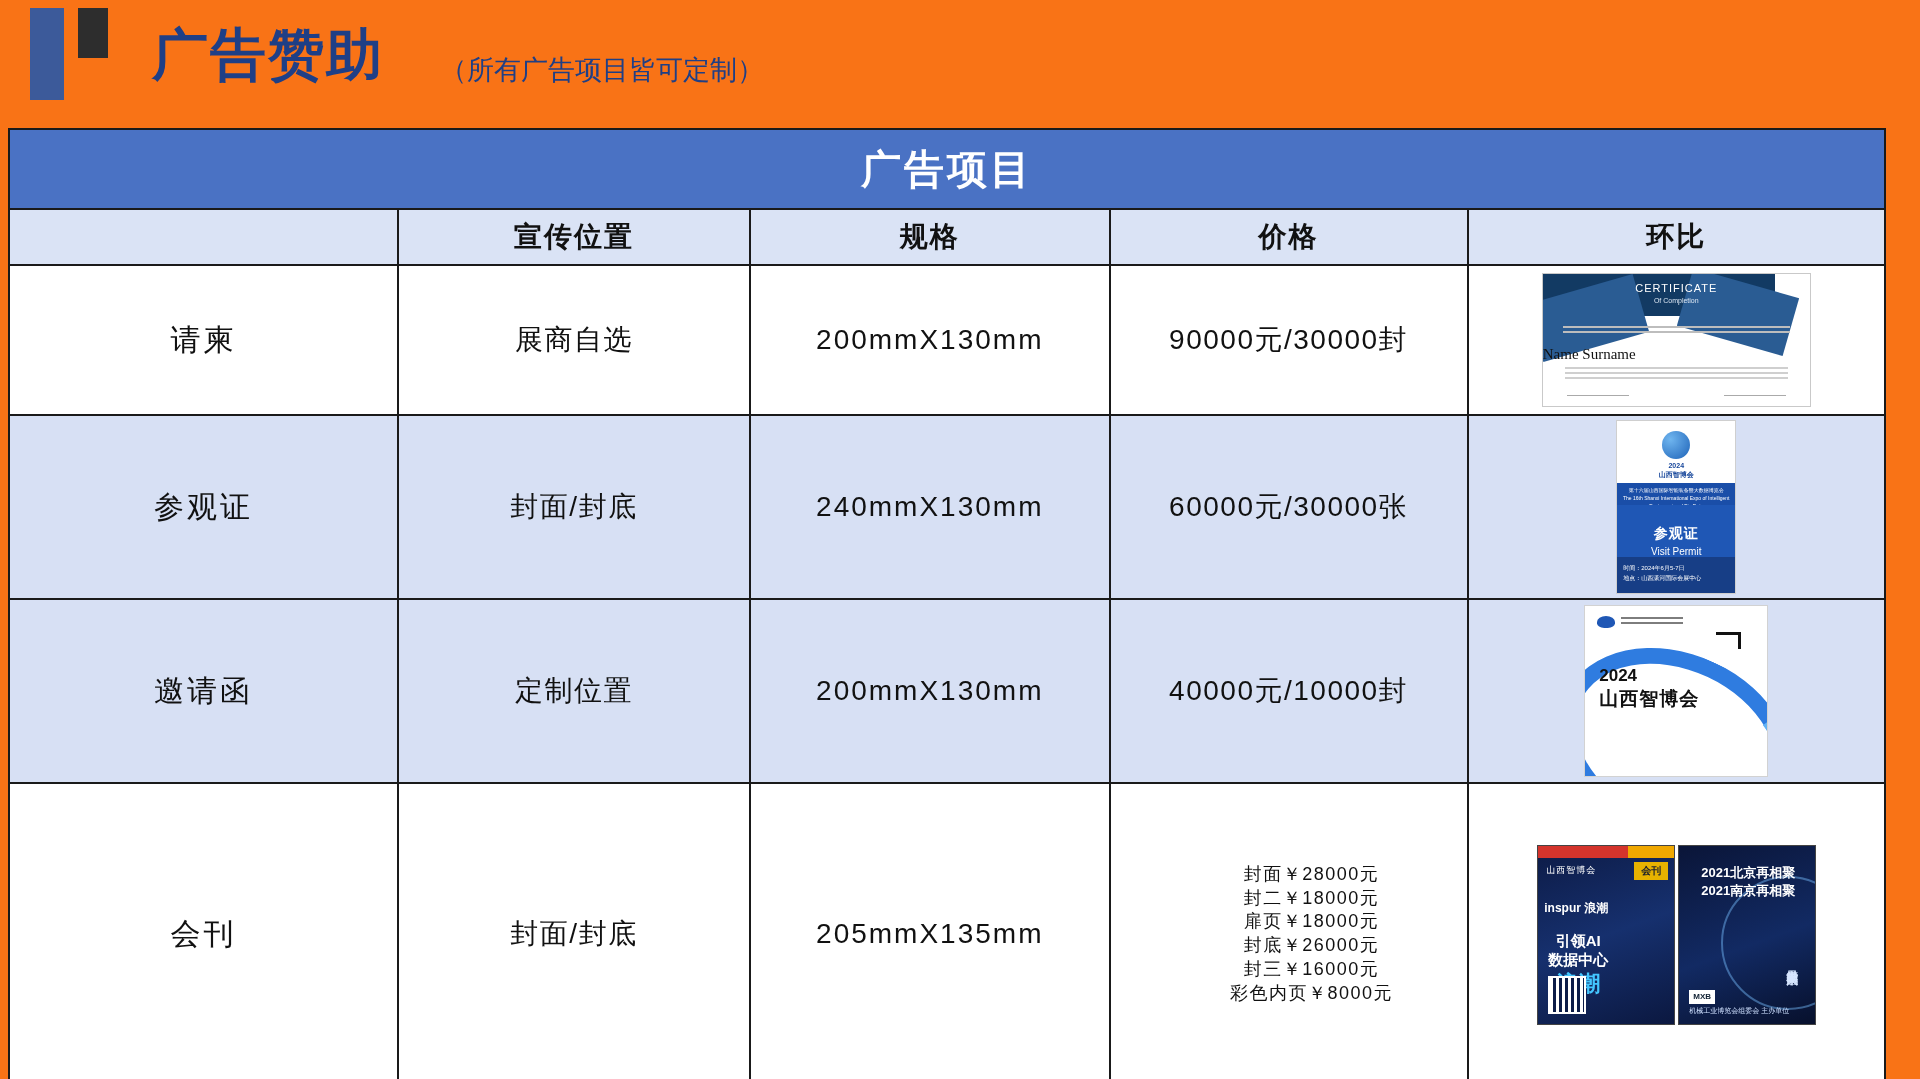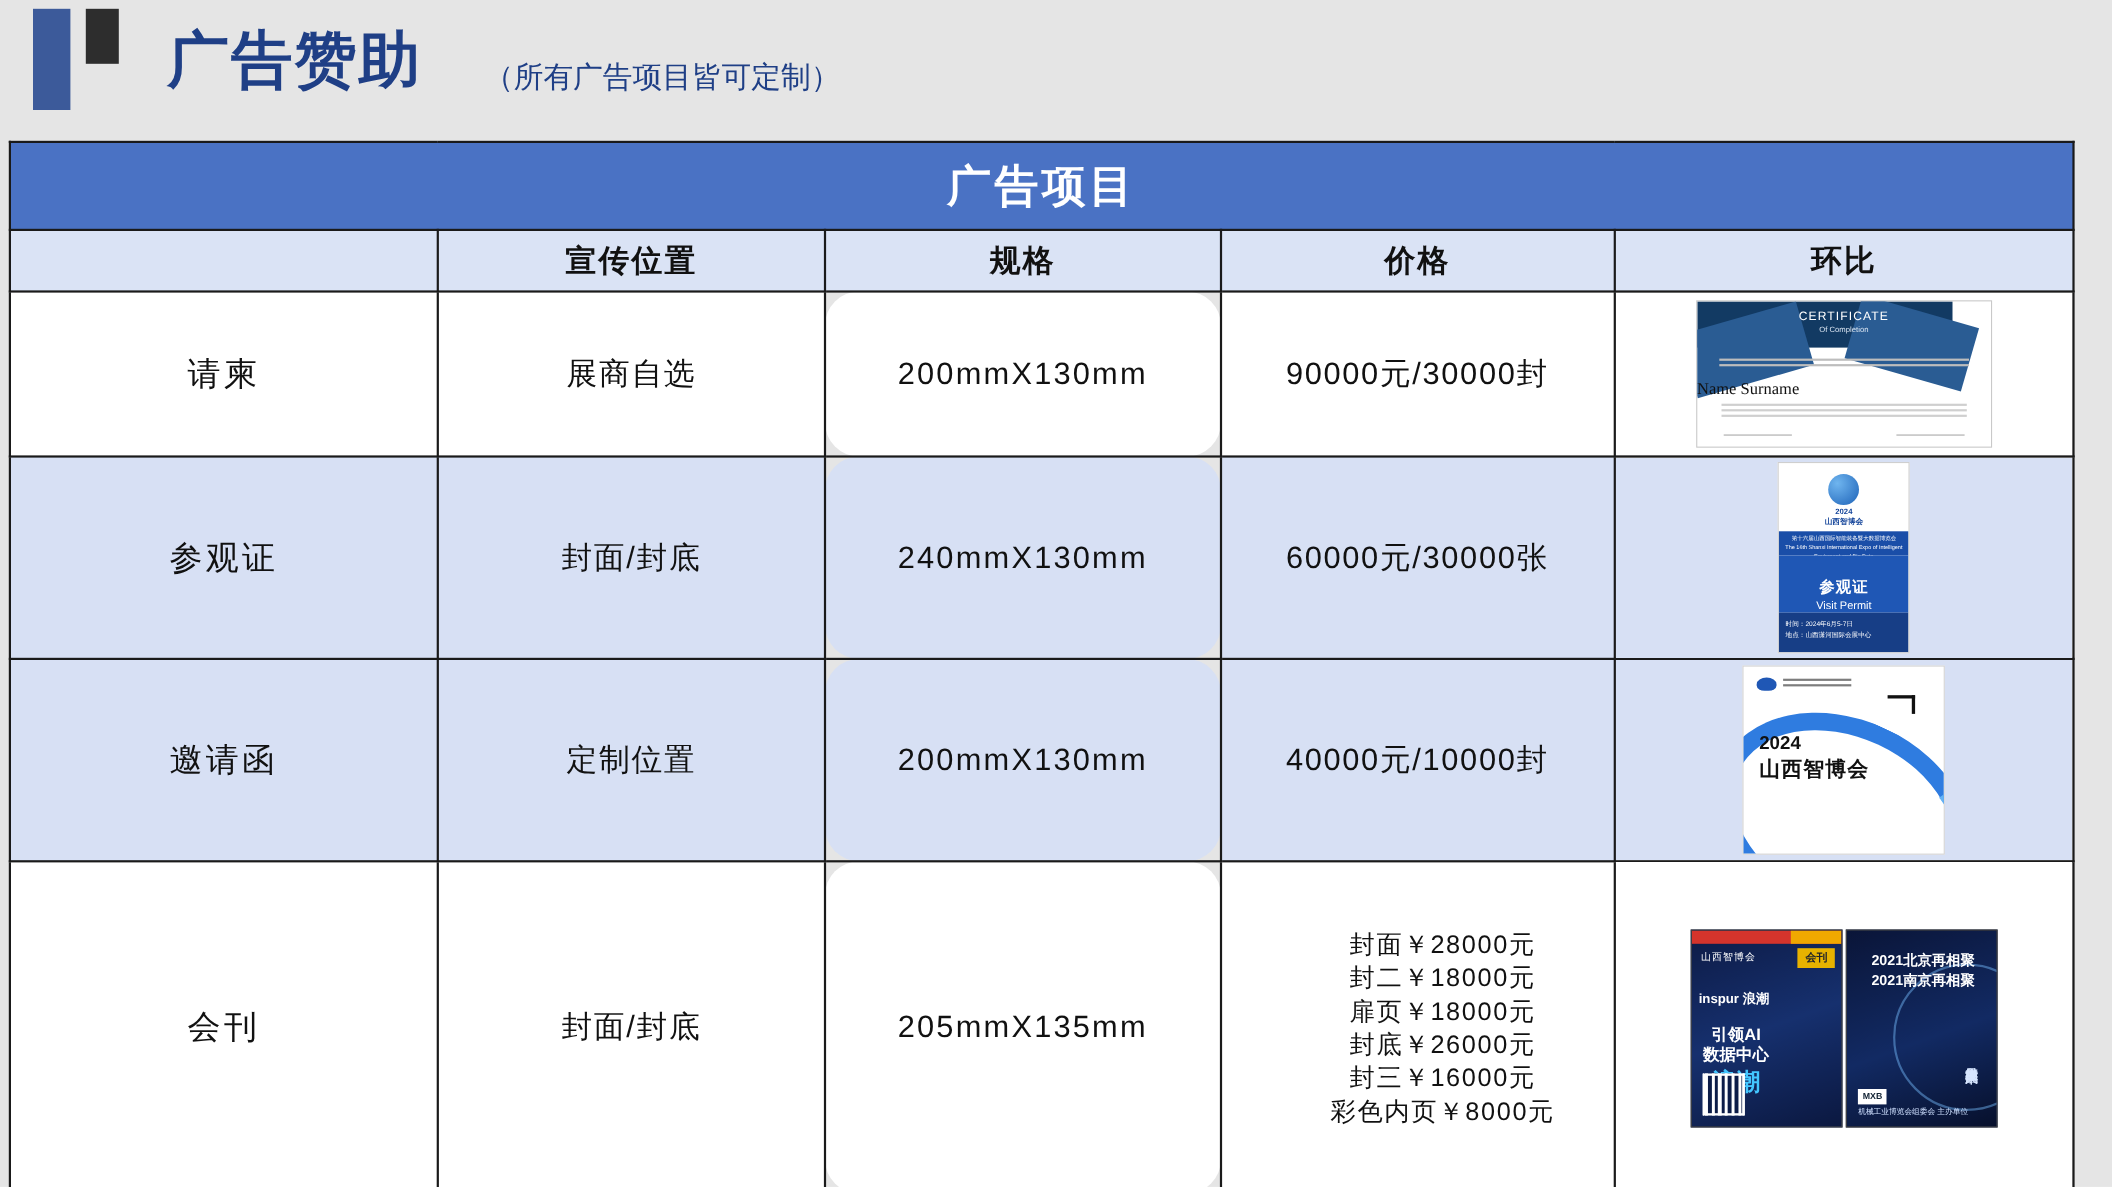--- a/index.html
+++ b/index.html
@@ -11,21 +11,21 @@
     width: 1920px;
     height: 1079px;
     font-family: "Liberation Sans", sans-serif;
     overflow: hidden;
     position: relative;
   }
   .slide {
     position: absolute;
     left: 0; top: 0;
     width: 1920px; height: 1079px;
-    background: #e5e5e5;
+    background: #f97316;
   }
 
   
   .header {
     position: absolute;
     left: 0; top: 0;
     width: 1920px;
     height: 120px;
   }
   .logo-mark {
@@ -122,24 +122,23 @@
   }
   .cell-text {
     font-size: 28px;
     color: #111111;
     letter-spacing: 1.5px;
   }
   .cell-spec {
     font-size: 28px;
     color: #111111;
     letter-spacing: 2px;
-    border-radius: 31px;
   }
   .price-list {
-    font-size: 23px;
+    font-size: 18px;
     line-height: 1.32;
     color: #111111;
     letter-spacing: 1.5px;
     margin-left: 46px;
   }
   .r1 td { height: 148px; }
   .r2 td { height: 182px; }
   .r3 td { height: 182px; margin-left: 12px; }
   .r4 td { height: 300px; }
 

